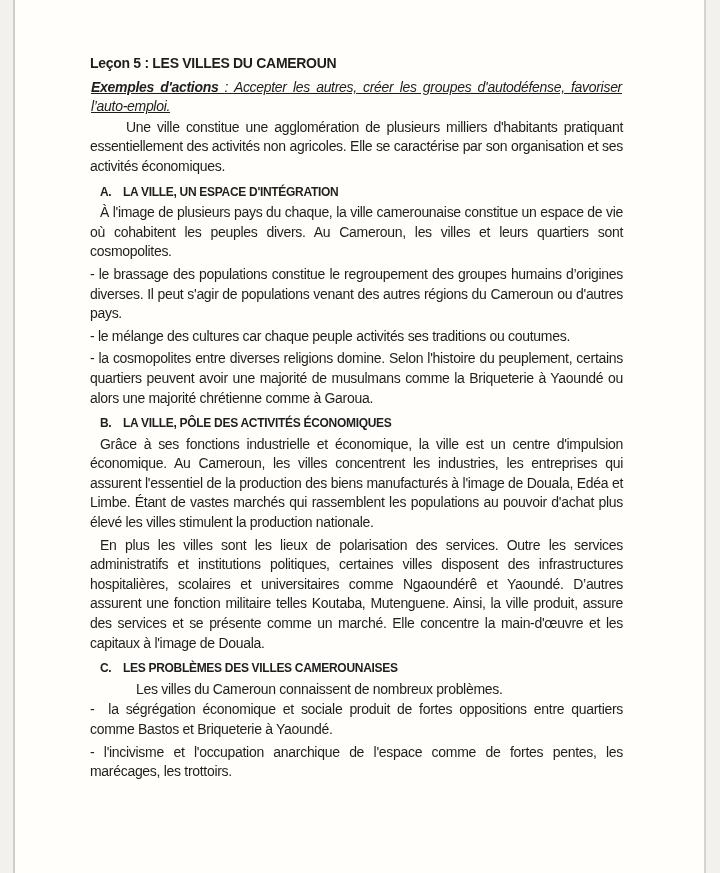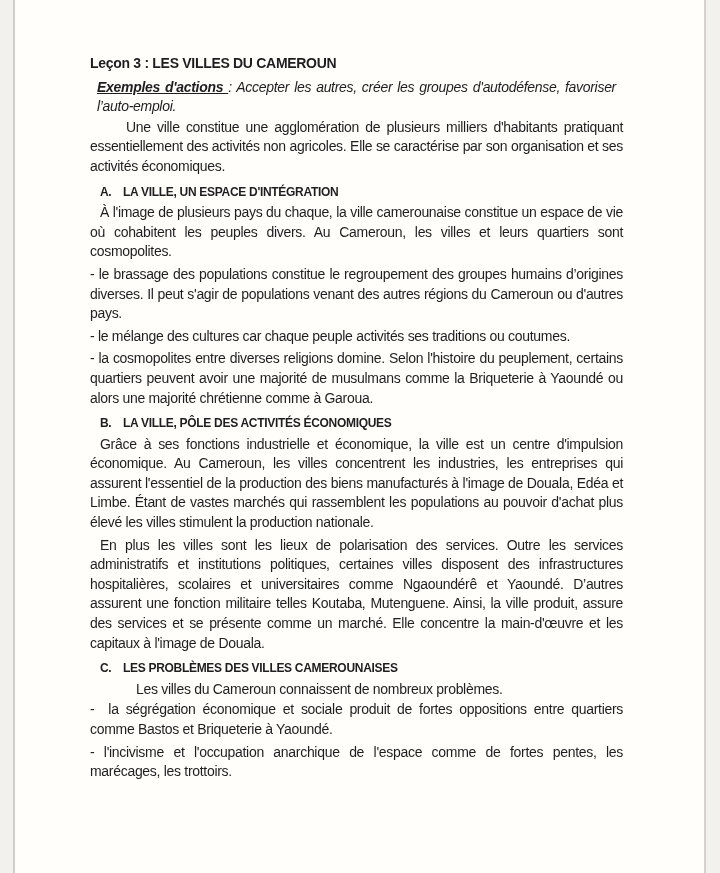--- a/index.html
+++ b/index.html
@@ -56,39 +56,40 @@
     margin: 6px 0 1px;
     padding-left: 10px;
     letter-spacing: -0.3px;
   }
   .letter {
     display: inline-block;
     width: 23px;
   }
   .examples {
     font-style: italic;
-    margin: 0 7px 1px;
+    margin: 0 1px 1px;
+    text-decoration: underline;
   }
   .ex-label {
     font-weight: 700;
     text-decoration: underline;
   }
   .tight { margin-bottom: 1px; }
   .gap-top { }
 </style>
 </head>
 <body>
 
 <main>
   <aside class="edge edge-left"></aside>
   <aside class="edge edge-right"></aside>
 
   <article class="content">
 
-    <p class="title">Leçon 3 : LES VILLES DU CAMEROUN</p>
+    <p class="title">Leçon 5 : LES VILLES DU CAMEROUN</p>
 
     <p class="p just examples"><span class="ex-label">Exemples d'actions&nbsp;</span><span>: </span><span>Accepter les autres, créer les groupes d'autodéfense, favoriser l’auto-emploi.</span></p>
 
     <p class="p just indent-lg">Une ville constitue une agglomération de plusieurs milliers d'habitants pratiquant essentiellement des activités non agricoles. Elle se caractérise par son organisation et ses activités économiques.</p>
 
     <h2 class="hd"><span class="letter">A.</span><span>LA VILLE, UN ESPACE D'INTÉGRATION</span></h2>
     <p class="p just indent-sm">À l'image de plusieurs pays du chaque, la ville camerounaise constitue un espace de vie où cohabitent les peuples divers. Au Cameroun, les villes et leurs quartiers sont cosmopolites.</p>
     <p class="p just">- le brassage des populations constitue le regroupement des groupes humains d’origines diverses. Il peut s'agir de populations venant des autres régions du Cameroun ou d'autres pays.</p>
     <p class="p">- le mélange des cultures car chaque peuple activités ses traditions ou coutumes.</p>
     <p class="p just">- la cosmopolites entre diverses religions domine. Selon l'histoire du peuplement, certains quartiers peuvent avoir une majorité de musulmans comme la Briqueterie à Yaoundé ou alors une majorité chrétienne comme à Garoua.</p>

